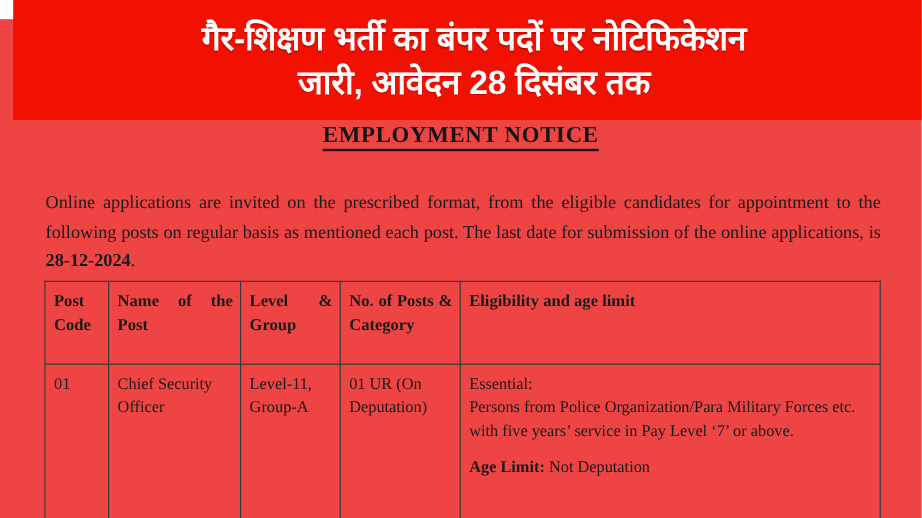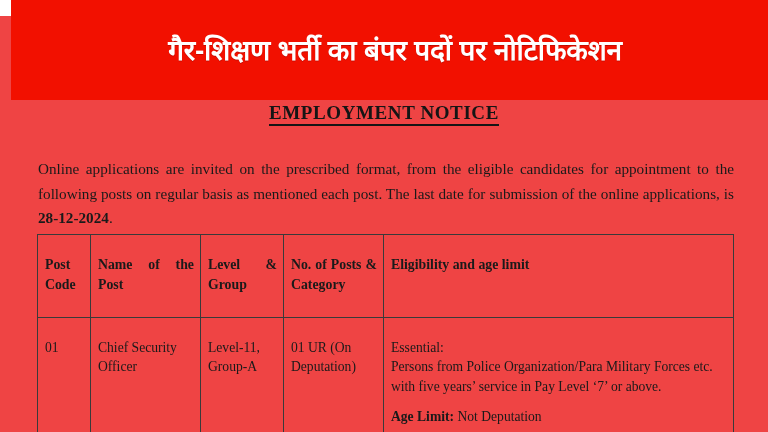--- a/index.html
+++ b/index.html
@@ -91,21 +91,21 @@
     top: 218px;
     width: 696px;
     border-collapse: collapse;
     table-layout: fixed;
     font-size: 13.6px;
     color: #1a1a1a;
   }
   #posts-table td, #posts-table th {
     border: 1px solid #3a3a3a;
     vertical-align: top;
-    padding: 20px 6px 6px 7px;
+    padding: 6px 6px 6px 7px;
     line-height: 1.42;
     text-align: left;
   }
   #posts-table thead th {
     font-weight: bold;
     font-size: 13.8px;
     height: 56px;
     text-align: justify;
     text-align-last: justify;
   }
@@ -189,13 +189,14 @@
         </td>
       </tr>
     </tbody>
   </table>
 
   <div id="bottom-fade"></div>
 </div>
 
 <div id="headline-banner">
   <div class="headline-line">गैर-शिक्षण भर्ती का बंपर पदों पर नोटिफिकेशन</div>
+  <div class="headline-line">जारी, आवेदन 28 दिसंबर तक</div>
 </div>
 
 </body></html>

